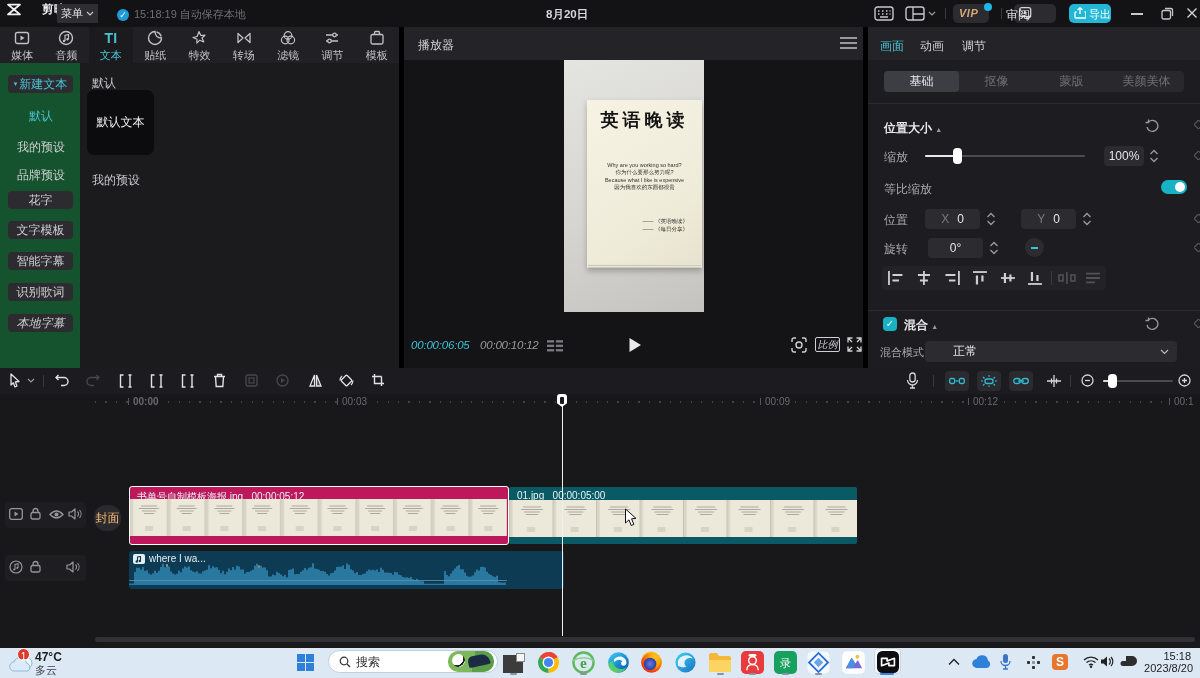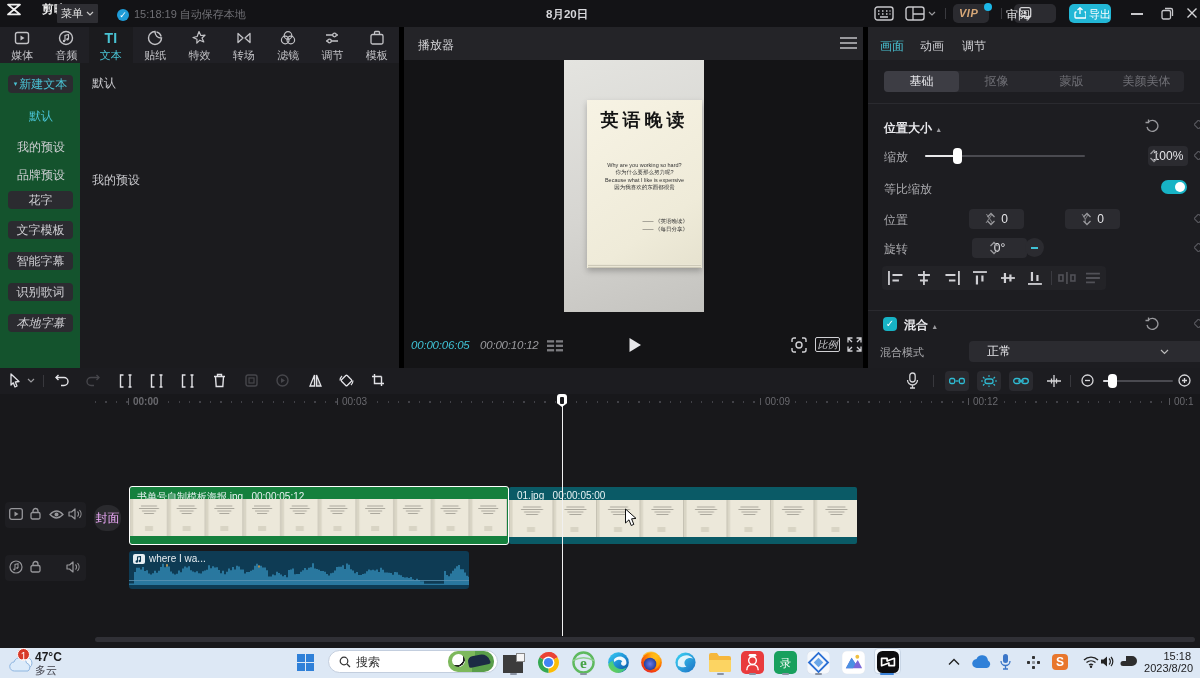--- a/index.html
+++ b/index.html
@@ -41,21 +41,21 @@
 #tc1 { position:absolute; left:7px; top:9px; color:#3fc1d4; font-size:11.5px; letter-spacing:-0.2px; }
 #tc2 { position:absolute; left:76px; top:9px; color:#9a9a9e; font-size:11.5px; letter-spacing:-0.2px; }
 
 #rightpanel { position:absolute; left:868px; top:27px; width:332px; height:341px; background:#1d1d21; }
 #rphead { position:absolute; left:0; top:0; width:332px; height:33px; background:#242428; }
 #rphead span { position:absolute; top:11px; font-size:12px; color:#cfcfd3; }
 #subtabs { position:absolute; left:16px; top:44px; width:300px; height:21px; background:#28282d; border-radius:4px; display:flex; }
 #subtabs div { flex:1; display:flex; align-items:center; justify-content:center; font-size:12px; color:#6e6e74; }
 #subtabs .sel { background:#3d3d44; border-radius:4px; color:#e8e8ec; }
 .rp-row { position:absolute; left:16px; font-size:12px; color:#ababaf; }
-.inputbox { position:absolute; background:#2b2b30; border-radius:4px; color:#e5e5e8; font-size:12px; display:flex; align-items:center; justify-content:center;margin-left:44px; }
+.inputbox { position:absolute; background:#2b2b30; border-radius:4px; color:#e5e5e8; font-size:12px; display:flex; align-items:center; justify-content:center; }
 
 #ttoolbar { position:absolute; left:0; top:368px; width:1200px; height:26px; background:#1c1c20; }
 
 #timeline { position:absolute; left:0; top:394px; width:1200px; height:256px; background:#18181b; }
 .rlab { top:2px; color:#69696e; font-size:10px; background:#18181b; padding:0 3px; }
 
 #taskbar { position:absolute; left:0; top:648px; width:1200px; height:30px; background:#dde8f5; }
 .ticon { top:2px; width:24px; height:24px; display:flex; align-items:center; justify-content:center; }
 .thico { }
 </style>
@@ -154,20 +154,21 @@
     <div class="side-item" style="top:76px;">我的预设</div>
     <div class="side-item" style="top:104px;">品牌预设</div>
     <div class="side-item side-box" style="top:128px;left:8px;width:65px;">花字</div>
     <div class="side-item side-box" style="top:158px;left:8px;width:65px;">文字模板</div>
     <div class="side-item side-box" style="top:189px;left:8px;width:65px;">智能字幕</div>
     <div class="side-item side-box" style="top:220px;left:8px;width:65px;">识别歌词</div>
     <div class="side-item side-box" style="top:251px;left:8px;width:65px;font-style:italic;">本地字幕</div>
   </div>
   <div id="content">
     <div class="lbl" style="top:12px;">默认</div>
+    <div id="defcard">默认文本</div>
     <div class="lbl" style="top:109px;">我的预设</div>
   </div>
 </div>
 <div id="player">
   <div id="preview">
     <div id="book">
       <div class="title">英语晚读</div>
       <div class="quote">Why are you working so hard?<br>你为什么要那么努力呢?<br>Because what I like is expensive<br>因为我喜欢的东西都很贵</div>
       <div class="attr">—— 《英语晚读》<br>—— 《每日分享》</div>
       <div style="position:absolute;left:1px;right:1px;bottom:0;height:4px;background:repeating-linear-gradient(0deg,#cdc9b8 0 1px,#eae6d5 1px 2.2px);"></div>
@@ -301,21 +302,21 @@
     <svg class="abs" style="left:326px;top:187px;" width="6" height="9" viewBox="0 0 6 9">
       <path d="M0 4.5 L4.5 0 L9 4.5 L4.5 9 Z" fill="none" stroke="#55555b" stroke-width="1.2"></path>
     </svg>
     <svg class="abs" style="left:326px;top:216px;" width="6" height="9" viewBox="0 0 6 9">
       <path d="M0 4.5 L4.5 0 L9 4.5 L4.5 9 Z" fill="none" stroke="#55555b" stroke-width="1.2"></path>
     </svg>
     <svg class="abs" style="left:326px;top:292px;" width="6" height="9" viewBox="0 0 6 9">
       <path d="M0 4.5 L4.5 0 L9 4.5 L4.5 9 Z" fill="none" stroke="#55555b" stroke-width="1.2"></path>
     </svg>
   <span class="rp-row" style="top:318px;left:12px;font-size:11px;">混合模式</span>
-  <div class="inputbox" style="left:57px;top:314px;width:252px;height:21px;justify-content:flex-start;padding-left:18px;">正常</div>
+  <div class="inputbox" style="left:57px;top:314px;width:252px;height:21px;justify-content:flex-start;padding-left:28px;">正常</div>
   <svg class="abs" style="left:292px;top:322px;" width="9" height="6" viewBox="0 0 9 6">
       <path d="M1 1 L4.5 4.5 L8 1" stroke="#bbb" stroke-width="1.2" fill="none"></path>
     </svg>
 </div>
 <div id="ttoolbar">
   <svg class="abs" style="left:9px;top:5px;" width="12" height="15" viewBox="0 0 12 15">
       <path d="M2 1 L10 8.5 L6.3 9 L8 13 L6 14 L4.3 9.8 L2 12 Z" fill="none" stroke="#e2e2e6" stroke-width="1.3" stroke-linejoin="round"></path>
     </svg>
   <svg class="abs" style="left:27px;top:10px;" width="8" height="5" viewBox="0 0 8 5">
       <path d="M1 1 L4 4 L7 1" stroke="#9a9a9e" stroke-width="1.2" fill="none"></path>
@@ -422,21 +423,21 @@
       <path d="M3 5.5 V4 a2.5 2.5 0 0 1 5 0 v1.5" fill="none" stroke="#96969a" stroke-width="1.3"></path>
     </svg>
   <svg class="abs thico" style="left:49px;top:115px;" width="15" height="11" viewBox="0 0 15 11">
       <path d="M1 5.5 Q7.5 -1.5 14 5.5 Q7.5 12.5 1 5.5 Z" fill="none" stroke="#96969a" stroke-width="1.3"></path>
       <circle cx="7.5" cy="5.5" r="2" fill="#96969a"></circle>
     </svg>
   <svg class="abs thico" style="left:68px;top:114px;" width="14" height="12" viewBox="0 0 14 12">
       <path d="M1 4 h2.5 L7 1 V11 L3.5 8 H1 Z" fill="none" stroke="#96969a" stroke-width="1.2" stroke-linejoin="round"></path>
       <path d="M9.5 3.5 a3.5 3.5 0 0 1 0 5 M11.5 2 a6 6 0 0 1 0 8" fill="none" stroke="#96969a" stroke-width="1.1"></path>
     </svg>
-  <div class="abs" style="left:94px;top:111px;width:27px;height:26px;background:#2a2a2e;border-radius:12px;color:#f0abfc;font-size:12px;text-align:center;line-height:26px;">封面</div>
+  <div class="abs" style="left:94px;top:111px;width:27px;height:26px;background:#2a2a2e;border-radius:12px;color:#fdba74;font-size:12px;text-align:center;line-height:26px;">封面</div>
 
   <svg class="abs thico" style="left:9px;top:166px;" width="14" height="14" viewBox="0 0 14 14">
       <circle cx="7" cy="7" r="6" fill="none" stroke="#96969a" stroke-width="1.2"></circle>
       <path d="M6 9.5 V4.5 l3 -0.8 V8" fill="none" stroke="#96969a" stroke-width="1.1"></path>
       <circle cx="5.2" cy="9.5" r="1" fill="#96969a"></circle>
       <circle cx="8.2" cy="8" r="1" fill="#96969a"></circle>
     </svg>
   <svg class="abs thico" style="left:30px;top:166px;" width="11" height="13" viewBox="0 0 11 13">
       <rect x="1" y="5.5" width="9" height="6.5" rx="1.5" fill="none" stroke="#96969a" stroke-width="1.3"></rect>
       <path d="M3 5.5 V4 a2.5 2.5 0 0 1 5 0 v1.5" fill="none" stroke="#96969a" stroke-width="1.3"></path>
@@ -457,39 +458,39 @@
             <g stroke="#9b988d" stroke-width="0.8">
               <path d="M14 7 h18 M12 9.5 h22 M15 12 h16 M17 14.5 h12"></path>
             </g>
             <rect x="18" y="27" width="8" height="5" fill="#d8d4c4"></rect>
           </pattern>
         </defs>
         <rect width="348" height="37" fill="url(#thumb2)"></rect>
       </svg>
   </div>
 
-  <div class="abs" style="left:129px;top:92px;width:380px;height:59px;border:1.6px solid #fff;border-radius:3px;background:#15803d;overflow:hidden;">
+  <div class="abs" style="left:129px;top:92px;width:380px;height:59px;border:1.6px solid #fff;border-radius:3px;background:#be185d;overflow:hidden;">
     <div style="position:absolute;left:7px;top:2.5px;font-size:10px;color:#e8f2f3;">书单号自制模板海报.jpg&nbsp;&nbsp;&nbsp;00:00:05:12</div>
     <svg style="position:absolute;left:0;top:12px;" width="377" height="37">
         <defs>
           <pattern id="thumb1" width="37.7" height="37" patternUnits="userSpaceOnUse">
             <rect width="37.7" height="37" fill="#c6c2b4"></rect>
             <rect x="0.7" width="36.3" height="37" fill="#ece8da"></rect>
             <rect x="0.7" width="2.5" height="37" fill="#d9d5c5"></rect>
             <g stroke="#9b988d" stroke-width="0.8">
               <path d="M11 7 h16 M9 9.5 h20 M12 12 h14 M14 14.5 h10"></path>
             </g>
             <rect x="15" y="27" width="8" height="5" fill="#d8d4c4"></rect>
           </pattern>
         </defs>
         <rect width="377" height="37" fill="url(#thumb1)"></rect>
       </svg>
   </div>
 
-  <div class="abs" style="left:129px;top:157px;width:340px;height:38px;background:#0e3b54;border-radius:3px;overflow:hidden;">
+  <div class="abs" style="left:129px;top:157px;width:435px;height:38px;background:#0e3b54;border-radius:3px;overflow:hidden;">
     <div style="position:absolute;left:4px;top:3px;width:12px;height:10px;background:#e6eef2;border-radius:2px;"></div>
     <svg style="position:absolute;left:6px;top:4.5px;" width="8" height="7" viewBox="0 0 8 7">
         <path d="M2.5 5.5 V1 l3 -0.5 V5" stroke="#0e3b54" stroke-width="1.1" fill="none"></path>
         <circle cx="1.8" cy="5.5" r="1.2" fill="#0e3b54"></circle>
         <circle cx="4.8" cy="5" r="1.2" fill="#0e3b54"></circle>
       </svg>
     <div style="position:absolute;left:20px;top:2px;font-size:10px;color:#e8eef2;">where I wa...</div>
     <svg style="position:absolute;left:0;top:0;" width="378" height="38">
         <path d="M0 34 V32.5 M2 34 V32.6 M4 34 V32.4 M6 34 V21.0 M8 34 V16.8 M10 34 V16.7 M12 34 V18.4 M14 34 V16.0 M16 34 V20.1 M18 34 V19.3 M20 34 V22.6 M22 34 V23.5 M24 34 V22.2 M26 34 V19.8 M28 34 V21.8 M30 34 V19.8 M32 34 V15.9 M34 34 V12.7 M36 34 V16.2 M38 34 V13.2 M40 34 V15.5 M42 34 V20.5 M44 34 V22.5 M46 34 V23.4 M48 34 V22.7 M50 34 V19.5 M52 34 V21.2 M54 34 V17.4 M56 34 V15.5 M58 34 V16.4 M60 34 V15.3 M62 34 V19.3 M64 34 V20.5 M66 34 V21.2 M68 34 V20.3 M70 34 V22.2 M72 34 V22.5 M74 34 V20.3 M76 34 V19.4 M78 34 V18.7 M80 34 V14.3 M82 34 V17.2 M84 34 V15.3 M86 34 V16.6 M88 34 V16.3 M90 34 V18.9 M92 34 V22.3 M94 34 V19.8 M96 34 V23.3 M98 34 V20.8 M100 34 V17.4 M102 34 V19.3 M104 34 V16.0 M106 34 V18.5 M108 34 V14.8 M110 34 V15.5 M112 34 V18.4 M114 34 V18.5 M116 34 V22.4 M118 34 V21.1 M120 34 V20.9 M122 34 V19.7 M124 34 V18.7 M126 34 V14.7 M128 34 V12.8 M130 34 V14.4 M132 34 V14.8 M134 34 V16.6 M136 34 V16.5 M138 34 V19.2 M140 34 V25.6 M142 34 V25.5 M144 34 V23.4 M146 34 V24.2 M148 34 V20.8 M150 34 V22.1 M152 34 V23.4 M154 34 V25.2 M156 34 V24.1 M158 34 V26.3 M160 34 V18.9 M162 34 V18.6 M164 34 V17.5 M166 34 V23.3 M168 34 V23.0 M170 34 V23.1 M172 34 V20.8 M174 34 V19.2 M176 34 V16.9 M178 34 V18.7 M180 34 V16.7 M182 34 V16.2 M184 34 V12.3 M186 34 V17.5 M188 34 V18.0 M190 34 V18.7 M192 34 V20.0 M194 34 V20.1 M196 34 V20.8 M198 34 V23.1 M200 34 V24.4 M202 34 V22.3 M204 34 V21.7 M206 34 V19.5 M208 34 V15.9 M210 34 V15.8 M212 34 V15.7 M214 34 V14.3 M216 34 V18.0 M218 34 V12.6 M220 34 V13.8 M222 34 V18.2 M224 34 V19.5 M226 34 V22.3 M228 34 V20.9 M230 34 V24.0 M232 34 V24.1 M234 34 V23.1 M236 34 V22.4 M238 34 V20.3 M240 34 V18.5 M242 34 V19.3 M244 34 V18.8 M246 34 V19.5 M248 34 V18.5 M250 34 V20.9 M252 34 V16.7 M254 34 V18.7 M256 34 V21.6 M258 34 V21.6 M260 34 V21.7 M262 34 V22.1 M264 34 V23.7 M266 34 V21.1 M268 34 V21.2 M270 34 V23.8 M272 34 V24.3 M274 34 V26.1 M276 34 V26.5 M278 34 V26.3 M280 34 V27.0 M282 34 V26.1 M284 34 V28.3 M286 34 V29.1 M288 34 V27.7 M290 34 V29.1 M292 34 V30.2 M294 34 V30.2 M296 34 V32.8 M298 34 V32.8 M300 34 V32.8 M302 34 V32.8 M304 34 V32.8 M306 34 V32.8 M308 34 V32.8 M310 34 V32.8 M312 34 V32.8 M314 34 V32.8 M316 34 V20.0 M318 34 V24.0 M320 34 V25.2 M322 34 V22.5 M324 34 V19.7 M326 34 V17.5 M328 34 V15.3 M330 34 V14.0 M332 34 V18.2 M334 34 V18.2 M336 34 V21.4 M338 34 V24.8 M340 34 V25.8 M342 34 V25.4 M344 34 V24.4 M346 34 V21.3 M348 34 V18.4 M350 34 V19.6 M352 34 V16.1 M354 34 V15.7 M356 34 V16.5 M358 34 V20.7 M360 34 V22.7 M362 34 V24.0 M364 34 V25.3 M366 34 V26.0 M368 34 V24.8 M370 34 V31.3 M372 34 V31.4 M374 34 V31.7 M376 34 V31.5" stroke="#2f83ad" stroke-width="1.7" fill="none"></path>
 <path d="M38 13.2 v2.2 M130 14.4 v2.2" stroke="#c98f3d" stroke-width="1.7" fill="none"></path>

